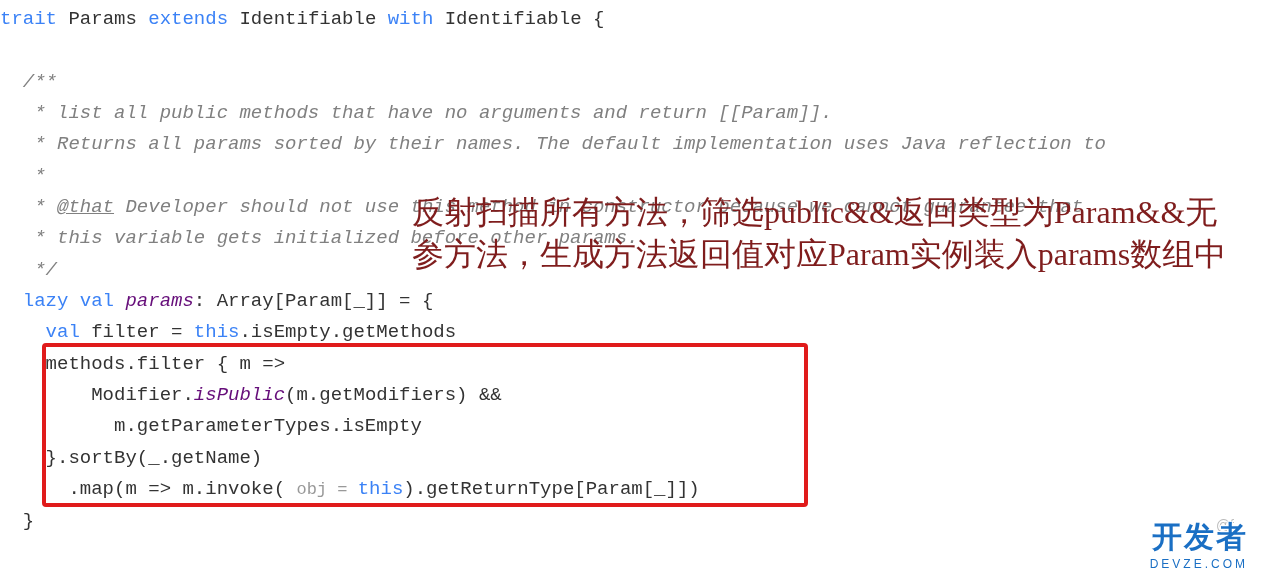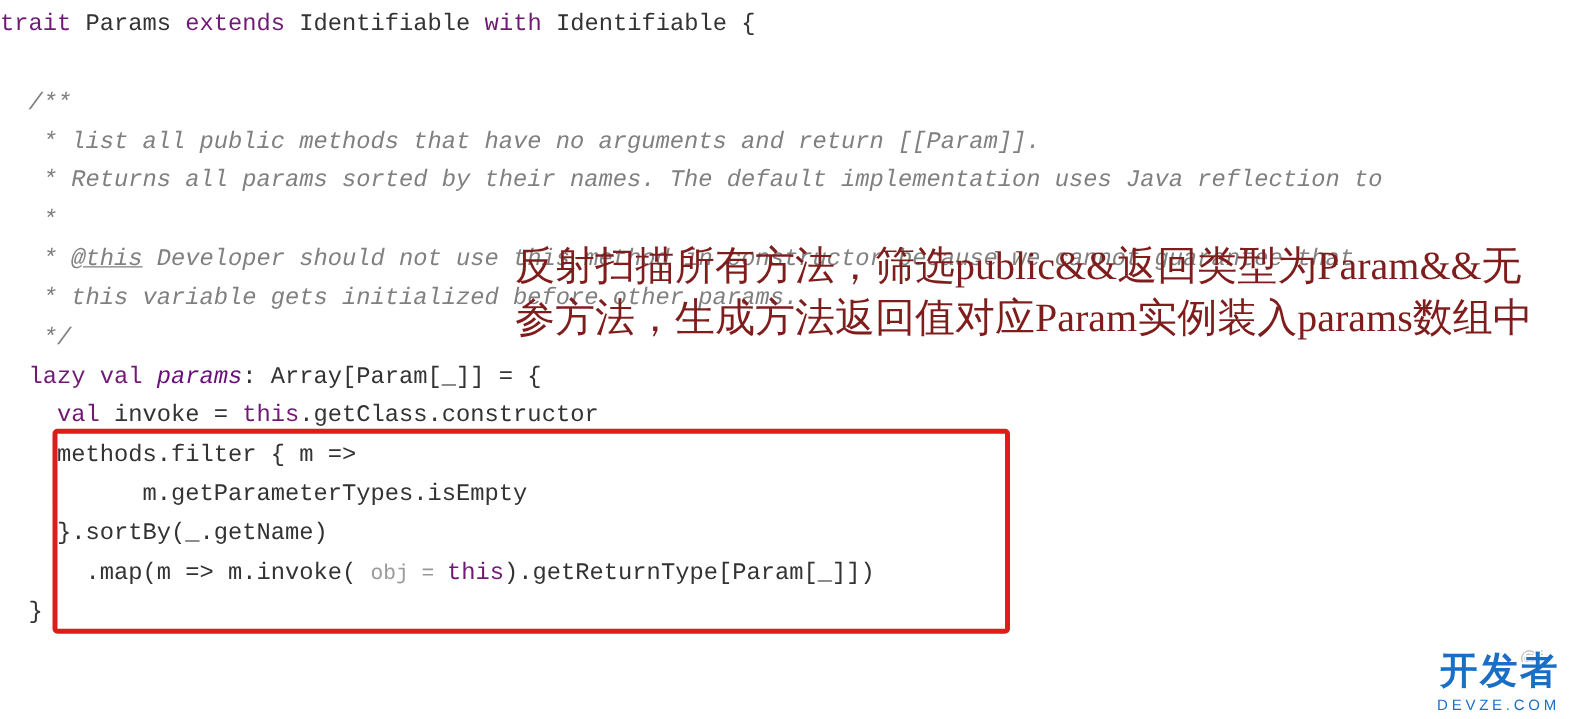--- a/index.html
+++ b/index.html
@@ -9,21 +9,21 @@
     line-height: 1.65;
     background: #ffffff;
     color: #333;
     width: 1264px;
     height: 575px;
     overflow: hidden;
     position: relative;
     padding: 4px 0 0 0;
   }
   .code-line { white-space: pre; }
-  .kw { color: #701a75; font-weight: 500; }
+  .kw { color: #3b82f6; font-weight: 500; }
   .com-doc { color: #808080; font-style: italic; }
   .annotation { color: #808080; font-style: italic; text-decoration: underline; }
   .ident { color: #660e7a; font-style: italic; }
   .param-hint { color: #999; font-size: 17px; }
   .bracket-link { color: #808080; font-style: italic; }
   
   .highlight-box {
     position: absolute;
     border: 4px solid #e01b1b;
     border-radius: 4px;
@@ -76,26 +76,27 @@
 </head>
 <body>
 
 <div class="code">
 <div class="code-line"><span class="kw">trait </span><span>Params</span><span class="kw"> extends </span><span>Identifiable</span><span class="kw"> with </span><span>Identifiable</span><span> {</span></div>
 <div class="code-line">&nbsp;</div>
 <div class="code-line com-doc">  /**</div>
 <div class="code-line"><span class="com-doc">   * list all public methods that have no arguments and return </span><span class="bracket-link">[[</span><span class="com-doc">Param</span><span class="bracket-link">]]</span><span class="com-doc">.</span></div>
 <div class="code-line com-doc">   * Returns all params sorted by their names. The default implementation uses Java reflection to</div>
 <div class="code-line com-doc">   *</div>
-<div class="code-line"><span class="com-doc">   * </span><span class="annotation">@this</span><span class="com-doc"> Developer should not use this method in constructor because we cannot guarantee that</span></div>
+<div class="code-line"><span class="com-doc">   * </span><span class="annotation">@that</span><span class="com-doc"> Developer should not use this method in constructor because we cannot guarantee that</span></div>
 <div class="code-line com-doc">   * this variable gets initialized before other params.</div>
 <div class="code-line com-doc">   */</div>
 <div class="code-line"><span class="kw">  lazy val </span><span class="ident">params</span><span>: Array[Param[_]] = {</span></div>
-<div class="code-line"><span class="kw">    val </span><span>invoke</span><span> = </span><span class="kw">this</span><span>.getClass.constructor</span></div>
+<div class="code-line"><span class="kw">    val </span><span>filter</span><span> = </span><span class="kw">this</span><span>.isEmpty.getMethods</span></div>
 <div class="code-line">    methods.filter { m =&gt;</div>
+<div class="code-line"><span>        Modifier.</span><span class="ident">isPublic</span><span>(m.getModifiers) &amp;&amp;</span></div>
 <div class="code-line">          m.getParameterTypes.isEmpty</div>
 <div class="code-line">    }.sortBy(_.getName)</div>
 <div class="code-line"><span>      .map(m =&gt; m.invoke( </span><span class="param-hint">obj = </span><span class="kw">this</span><span>).getReturnType[Param[_]])</span></div>
 <div class="code-line">  }</div>
 </div>
 
 <div class="highlight-box" style="top:343px;left:42px;width:766px;height:164px;"></div>
 
 <div class="overlay-text" style="top:192px; left:412px; width:820px;">反射扫描所有方法，筛选public&amp;&amp;返回类型为Param&amp;&amp;无参方法，生成方法返回值对应Param实例装入params数组中</div>
 

